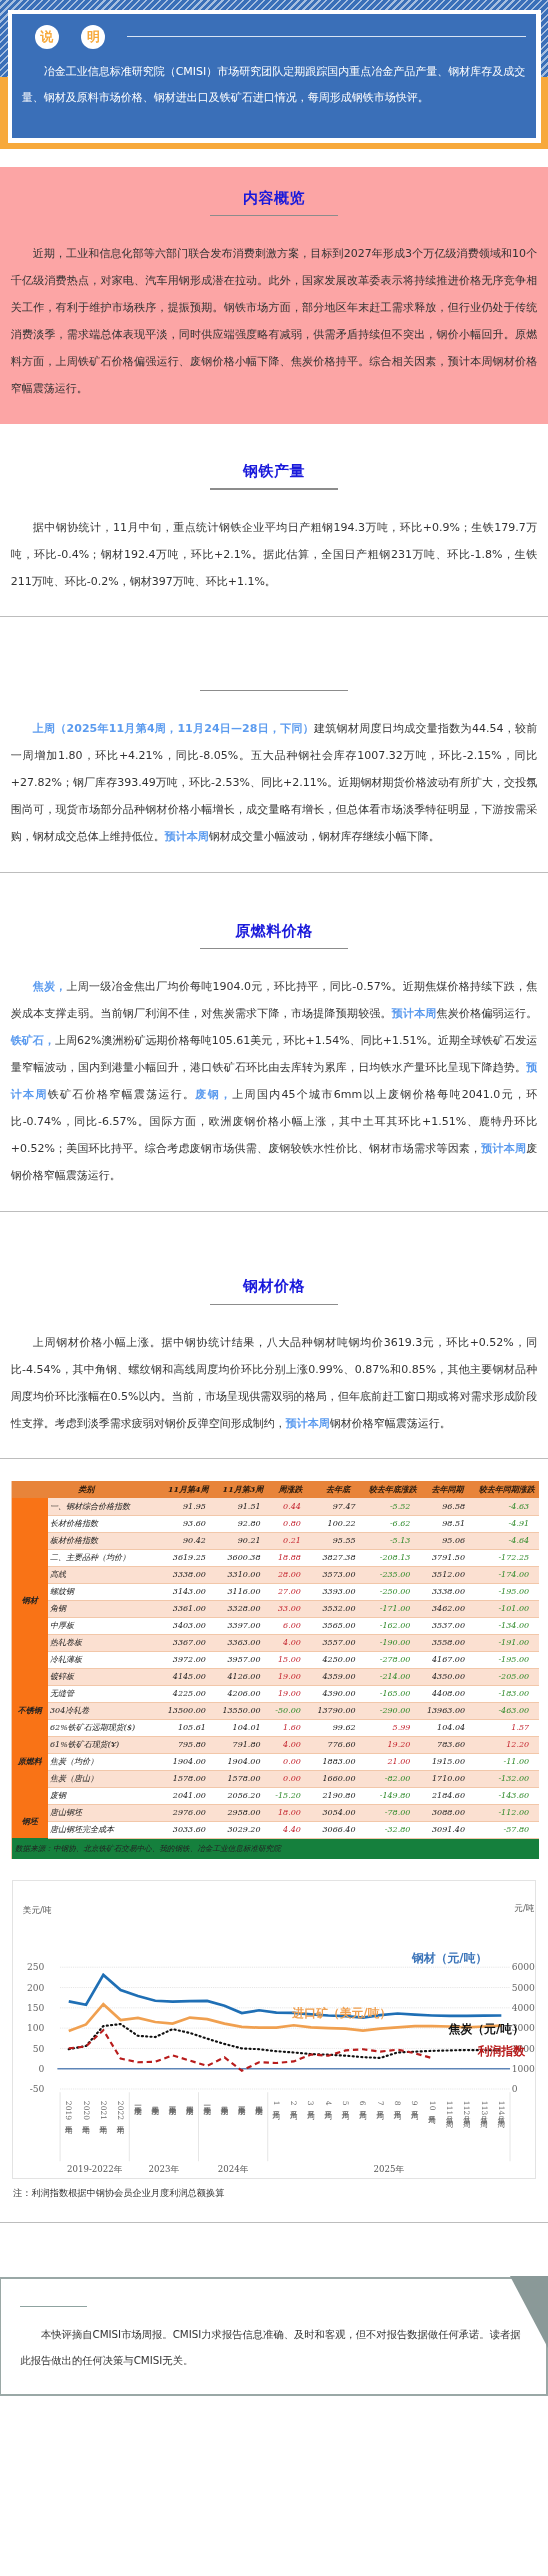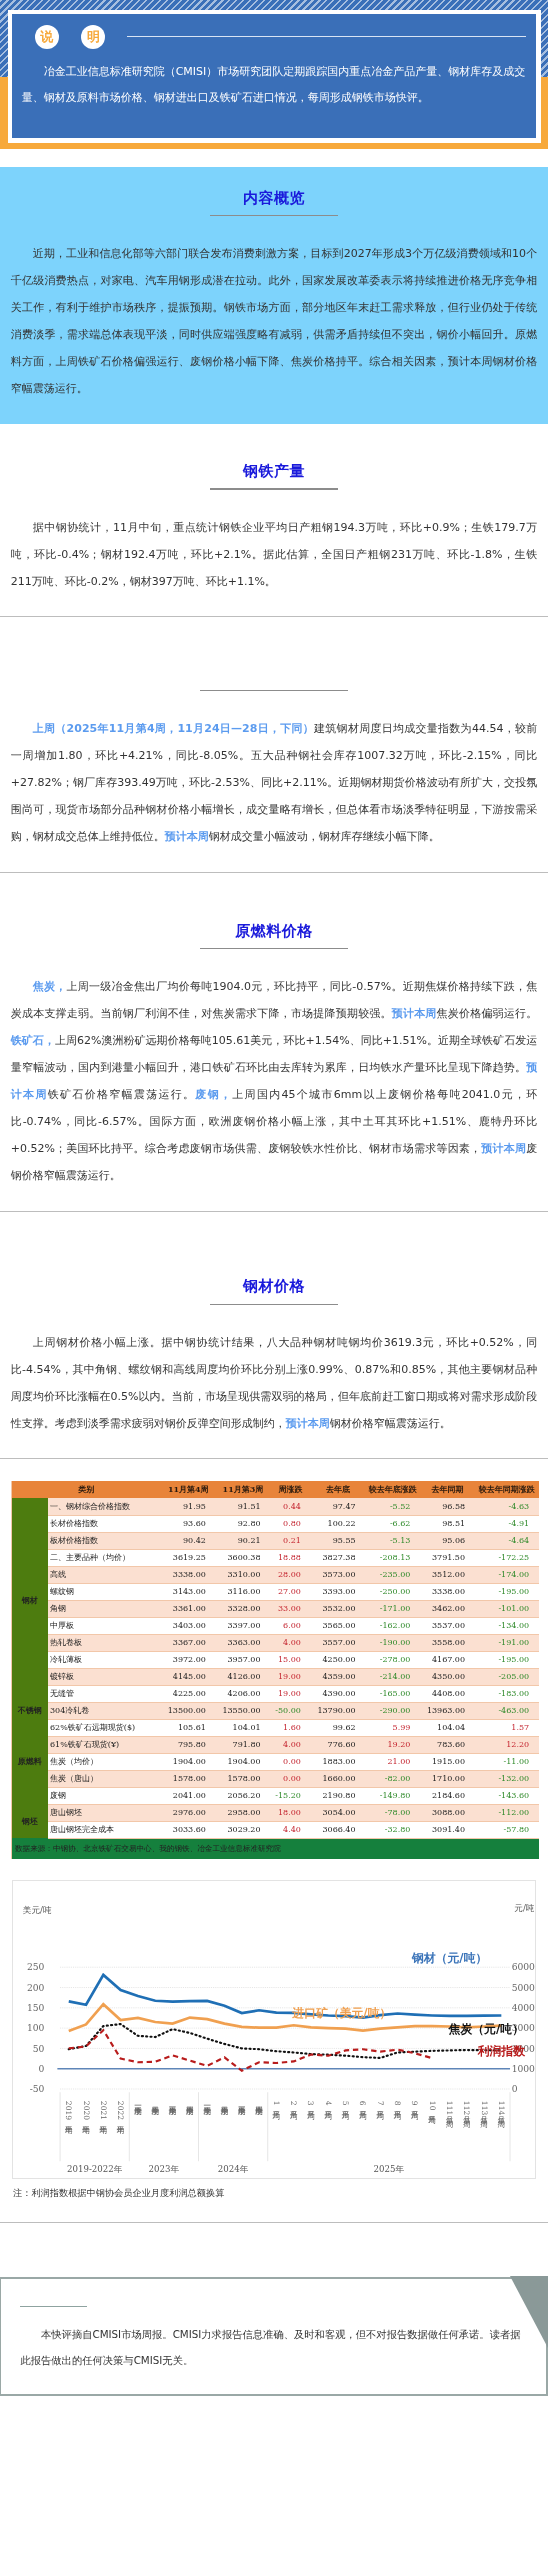--- a/index.html
+++ b/index.html
@@ -13,42 +13,42 @@
   .notice-frame { position: absolute; left: 7.6px; top: 9.7px; width: 533px; height: 133px; background: #fff; }
   .notice-card { position: absolute; left: 12px; top: 14px; width: 524px; height: 124px; background: #3a6fb8; padding: 0 9.7px; }
   .notice-head { display: flex; align-items: center; height: 45px; padding-left: 13px; }
   .notice-bubble { width: 24px; height: 24px; border-radius: 50%; background: #fff; color: #f7a93b; font-weight: bold;
     font-size: 13px; display: flex; align-items: center; justify-content: center; margin-right: 22.7px; }
   .notice-line { flex: 1; height: 1.1px; background: #d8e4f4; margin-left: -1.1px; }
   .notice-text { color: #fff; font-size: 11px; line-height: 26px; text-indent: 2em; }
 
   
   .section { padding: 0 10.8px; }
-  .overview { background: #7dd3fc; margin-top: 16px; padding: 21.6px 10.8px 21.6px; }
+  .overview { background: #fca5a5; margin-top: 16px; padding: 21.6px 10.8px 21.6px; }
   .sec-title { text-align: center; color: #1a1adb; font-weight: bold; font-size: 15px; letter-spacing: 0.5px; }
   .sec-rule { width: 128px; height: 1.1px; background: #8c8c8c; margin: 7.6px auto 24px; }
   .sec-rule.wide { width: 148px; }
   .para { font-size: 11px; line-height: 27px; color: #333; text-indent: 2em; text-align: justify; }
   .hl { color: #5b9bef; font-weight: bold; }
   .divider { height: 1.1px; background: #bdbdbd; margin: 21.6px 0 0; }
 
   
   .tbl-wrap { margin: 21.6px 10.8px 0; }
   table.prices { width: 527px; border-collapse: collapse; font-family: "DejaVu Serif", "Liberation Serif", serif; font-size: 8px; color: #222; }
   table.prices th { background: #e8843a; color: #2a1a0e; font-weight: bold; height: 17.3px; font-size: 8px; }
   table.prices td { height: 17px; border-bottom: 1.1px solid #f2c7a9; }
-  table.prices td.cat { background: #4d7c0f; text-align: center; font-weight: bold; border-bottom: none; }
+  table.prices td.cat { background: #f97316; text-align: center; font-weight: bold; border-bottom: none; }
   table.prices tr.odd td:not(.cat) { background: #fbe0d1; }
   table.prices tr.even td:not(.cat) { background: #ffffff; }
   table.prices td.name { padding-left: 2.2px; }
   table.prices td.num { text-align: right; padding-right: 9.7px; }
   td.up { color: #c4242f; }
   td.down { color: #2f8a2a; }
   table.prices td.src { background: #15803d; font-size: 7.6px; padding-left: 3.2px; height: 20.5px; border-bottom: none; }
-  .tbl-border { border-left: 1.1px solid #f2c7a9; border-right: 1.1px solid #f2c7a9; }
+  .tbl-border { border-left: 1.1px solid #f2c7a9; border-right: 1.1px solid #f2c7a9; font-style: italic; }
 
   
   .chart-box { margin: 21.6px 12px 0; border: 1.1px solid #e3e3e3; height: 299px; position: relative; }
   .chart-box svg { position: absolute; left: 0; top: 0; }
   .chart-note { margin: 7.6px 13px 0; font-family: "DejaVu Serif", "Liberation Serif", serif; font-size: 9.2px; color: #333; }
 
   
   .disclaimer { position: relative; margin-top: 54px; border: 2.2px solid #9aa8a6; border-left-width: 1.6px; padding: 19.4px 19.4px 21.6px; background: #fff; }
   .disc-corner { position: absolute; right: -2.2px; top: -2.2px; width: 0; height: 0; border-top: 72px solid #8a9998; border-left: 38px solid transparent; }
   .disc-title { color: #8fa3a0; font-weight: bold; font-size: 12px; }

